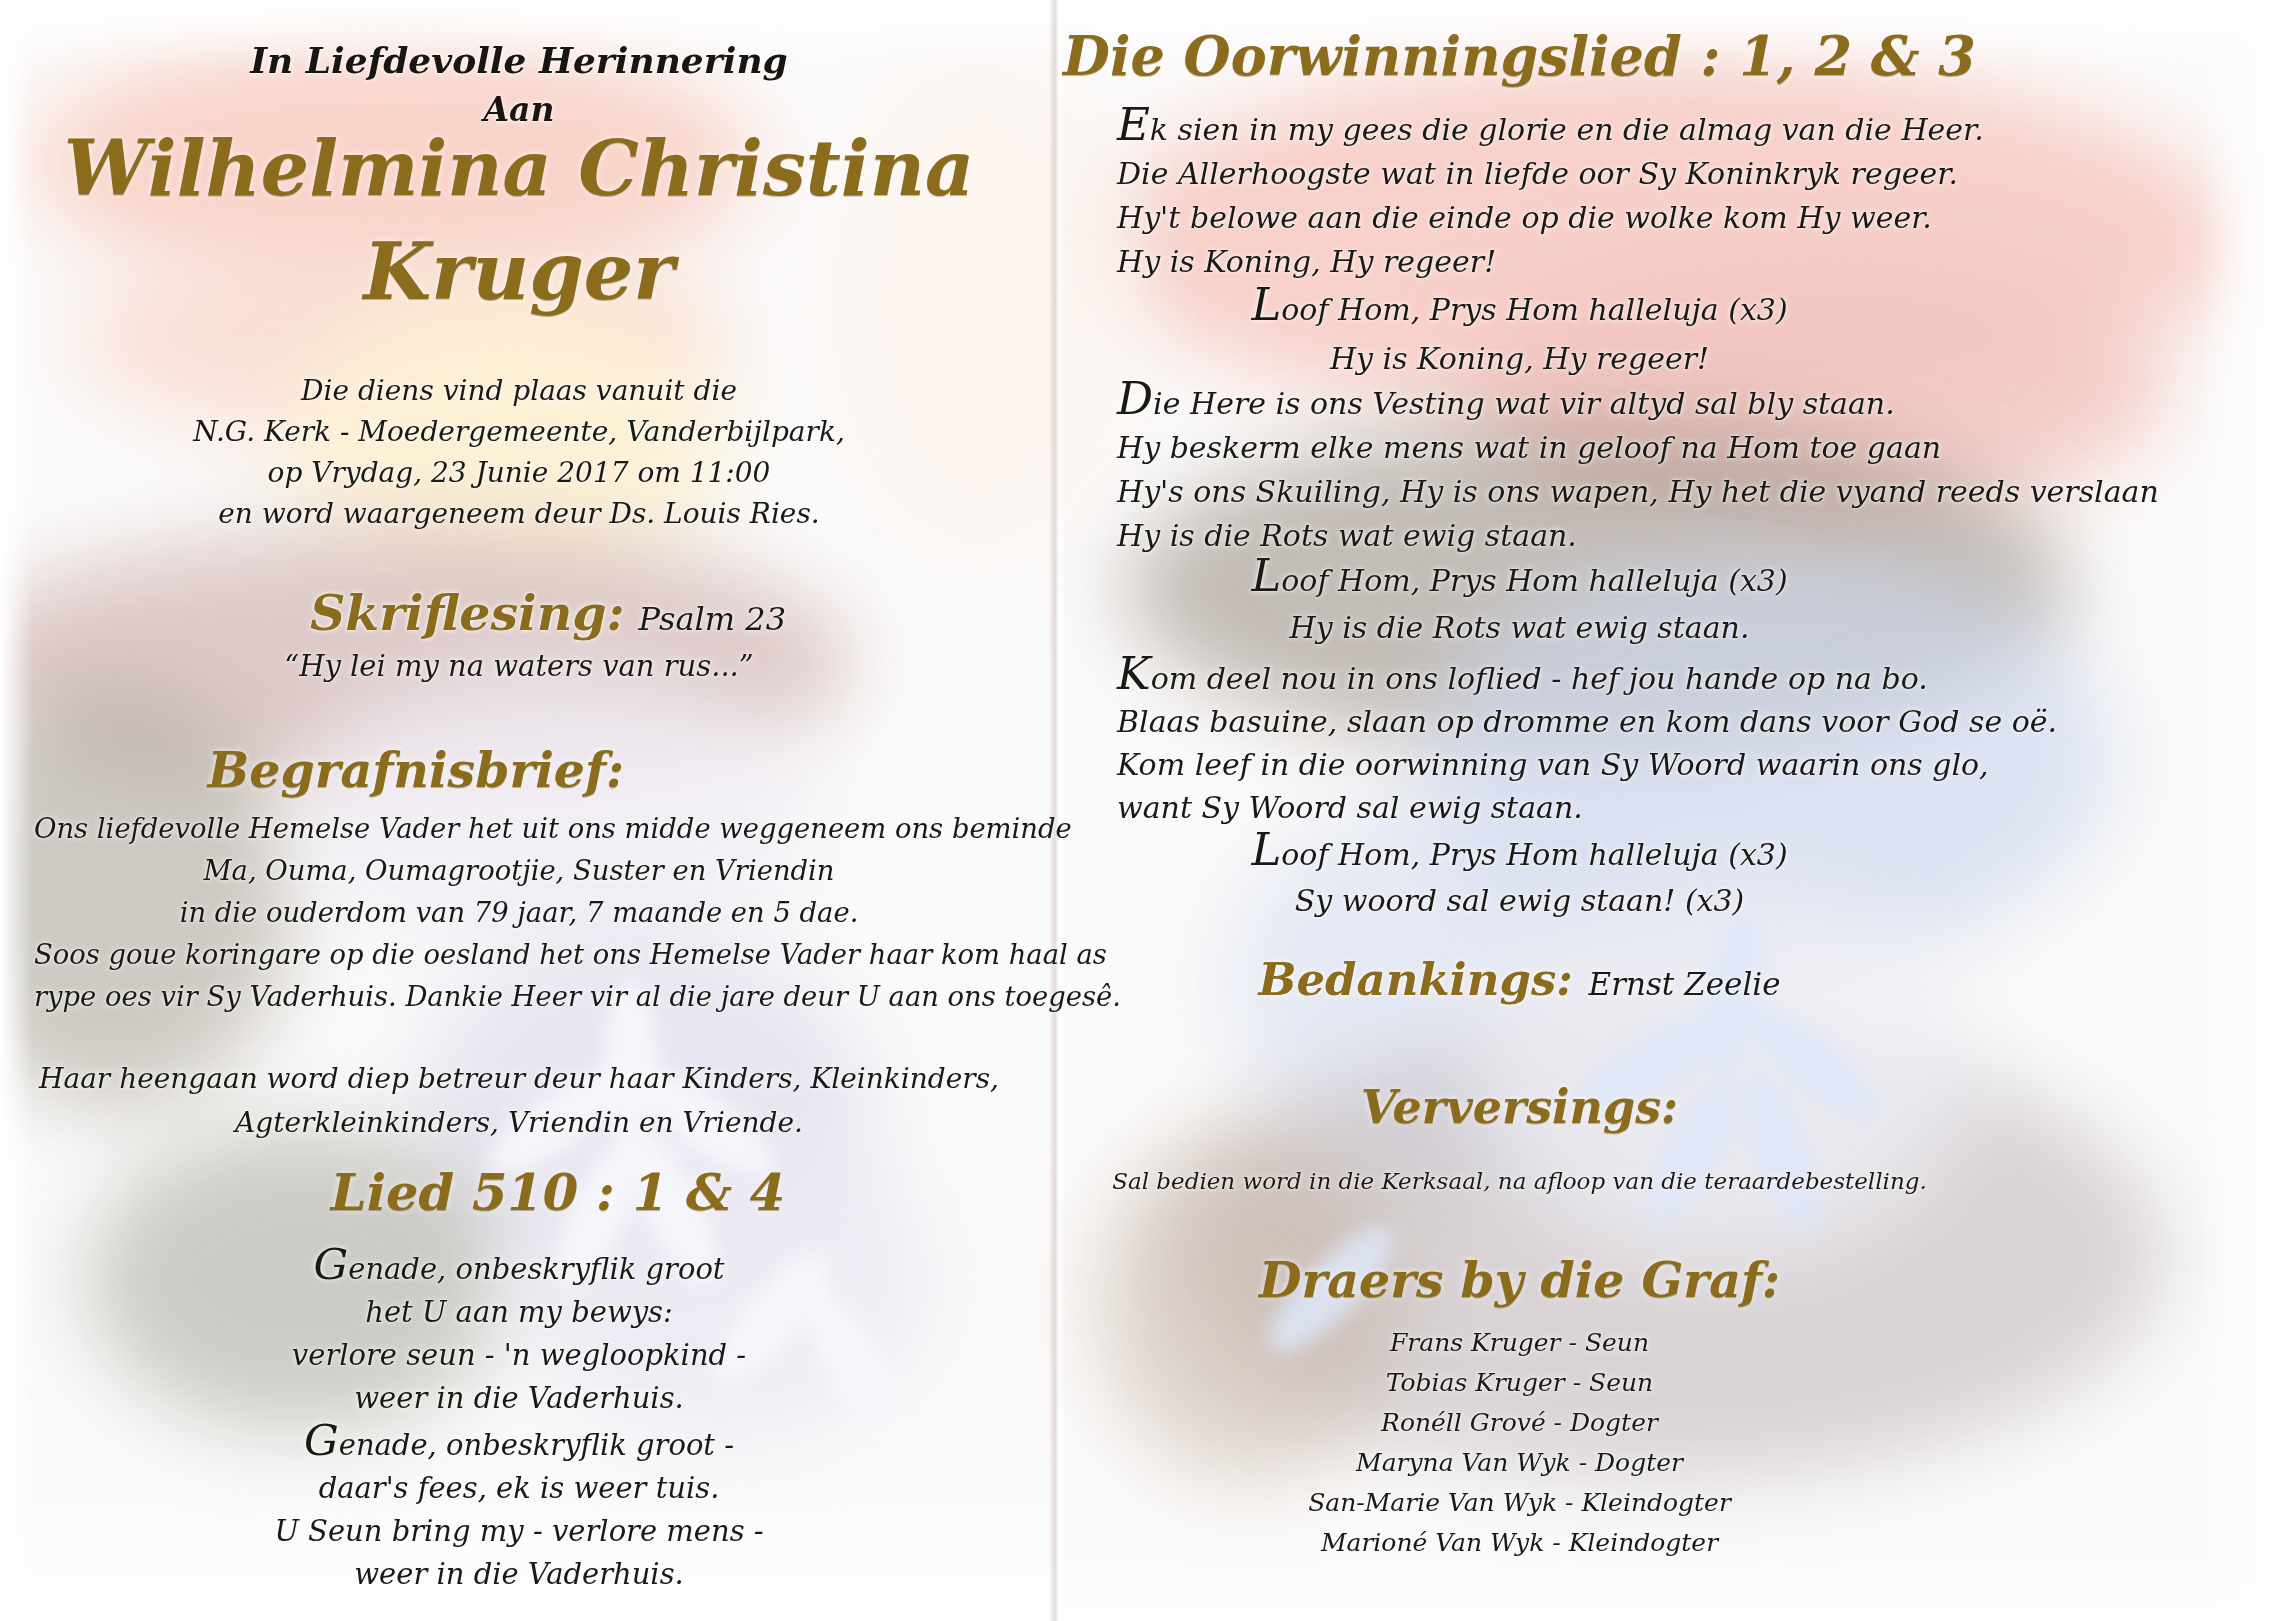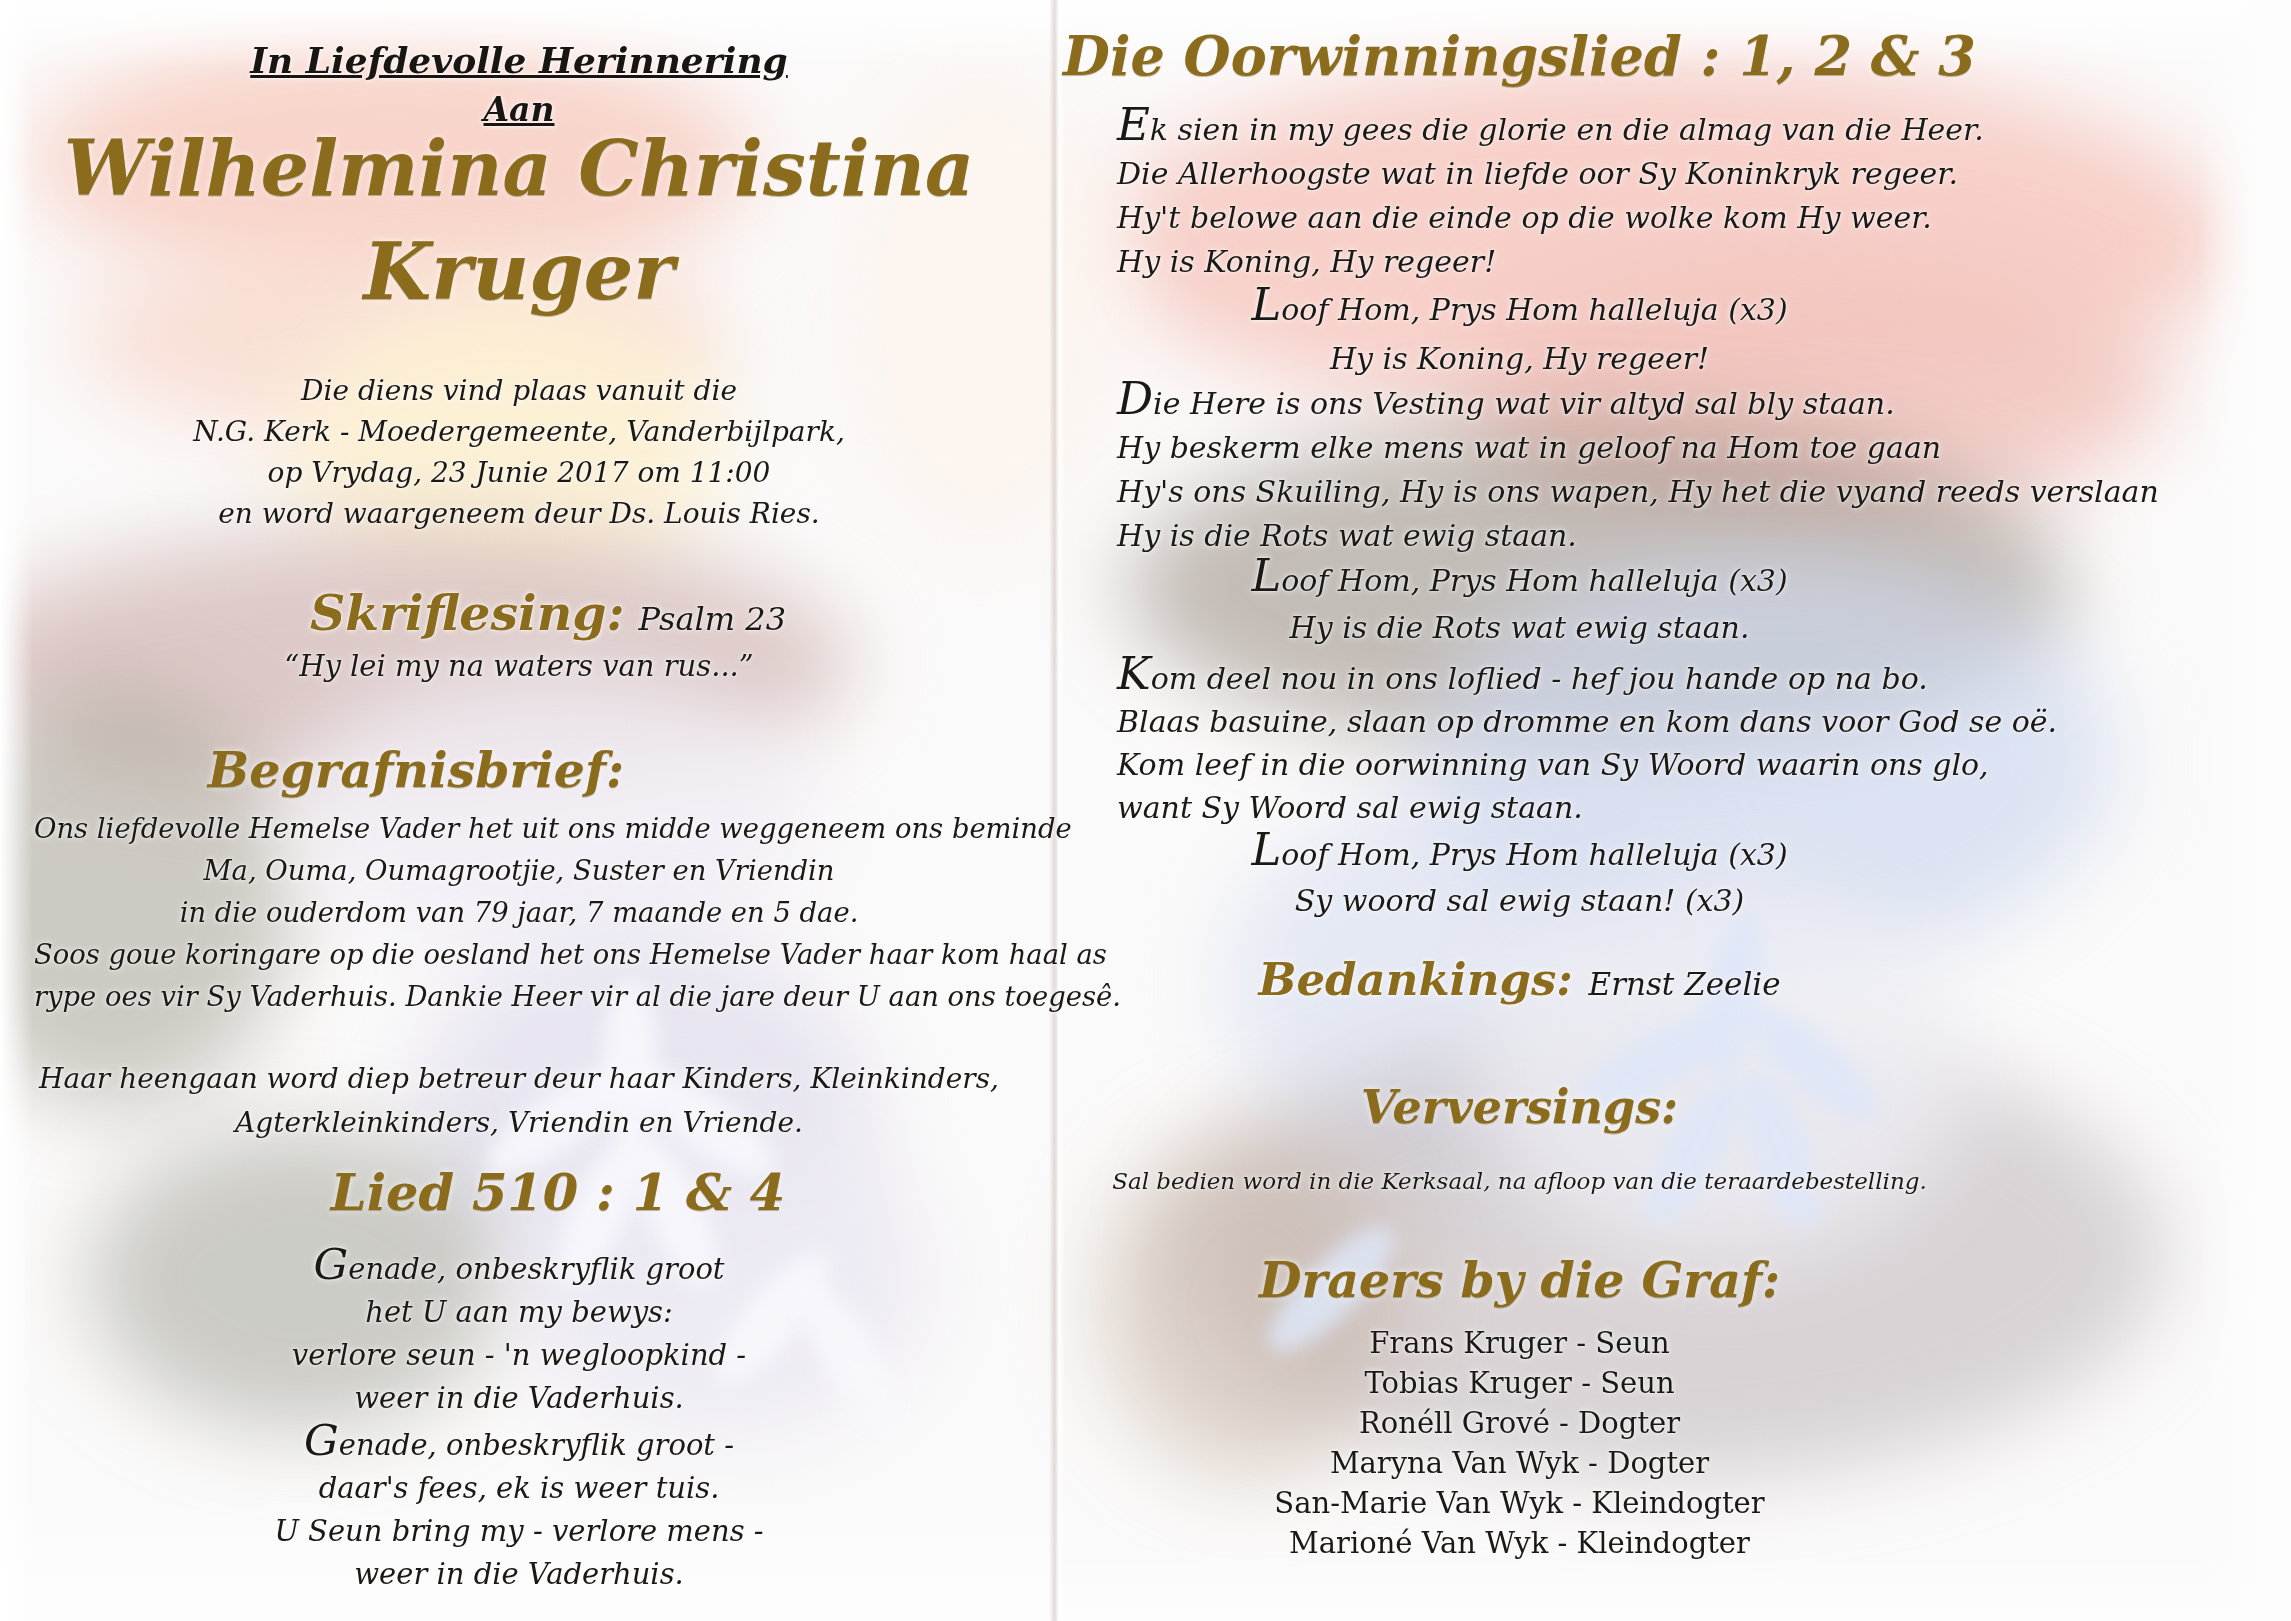--- a/index.html
+++ b/index.html
@@ -50,21 +50,21 @@
                rgba(255,255,255,.9) 62%,rgba(255,255,255,0));}
   
   .page{position:absolute;top:0;height:100%;}
   .page-left{left:34px;width:970px;}
   .page-right{left:1039px;width:961px;}
   .blk{position:absolute;left:0;width:100%;text-align:center;}
   .line{white-space:nowrap;}
   .halo, .line, .inline-line span{
     text-shadow:0 0 5.9px rgba(255,255,255,.95), 0 0 2px rgba(255,255,255,.9);}
   
-  .script-black{font-style:italic;font-weight:bold;color:#181512;text-decoration:underline;}
+  .script-black{font-style:italic;font-weight:bold;color:#181512;}
   .gold{font-style:italic;font-weight:bold;color:#8b6c1d;
         text-shadow:0 1px 1px rgba(70,48,0,.35), 0 0 7.8px rgba(255,255,255,.8);}
   .bodytext{font-style:italic;}
   .dc::first-letter{font-size:1.5em;line-height:1;}
   
   .memoriam1{top:39px;font-size:36px;}
   .memoriam2{top:90px;font-size:33px;}
   .name1{top:131px;font-size:76px;line-height:1.0;}
   .name2{top:233px;font-size:78px;line-height:1.0;}
   .service{top:370px;font-size:28px;line-height:41px;text-align:center;}
@@ -87,21 +87,21 @@
   .rv2{top:376px;}
   .rr2{top:553px;line-height:47px;}
   .rv3{top:651px;line-height:43px;}
   .rr3{top:827px;line-height:46px;}
   .bedankings{top:953px;}
   .bedankings .lbl{font-size:45px;}
   .bedankings .val{font-size:31px;font-style:italic;margin-left:15.7px;}
   .verv-head{top:1080px;font-size:46px;}
   .verv-text{top:1168px;font-size:23px;}
   .draers-head{top:1251px;font-size:49px;}
-  .names{top:1323px;font-size:29px;line-height:40px;}
+  .names{top:1323px;font-size:25px;line-height:40px;font-style:italic;}
 </style>
 </head>
 <body>
 
 <div class="doc">
 
   <div class="bg">
     <div class="blob b1"></div>
     <div class="blob b2"></div>
     <div class="blob b3"></div>

